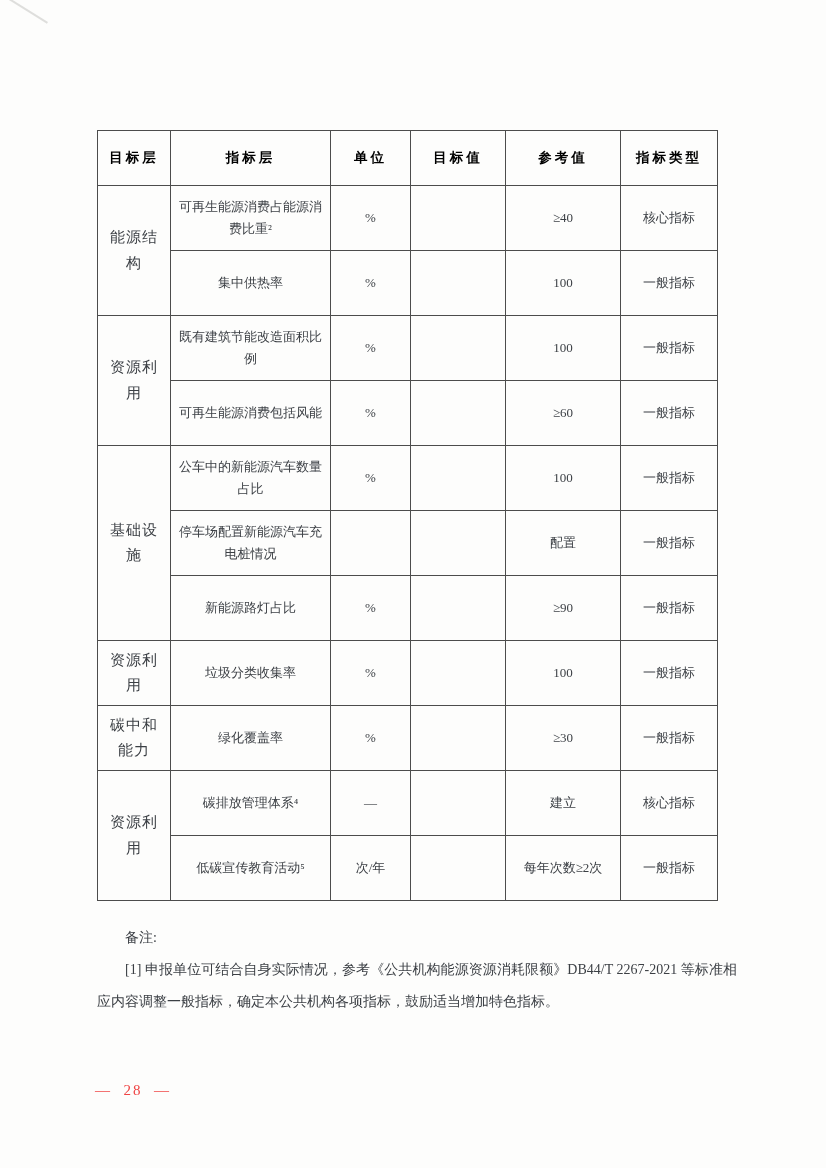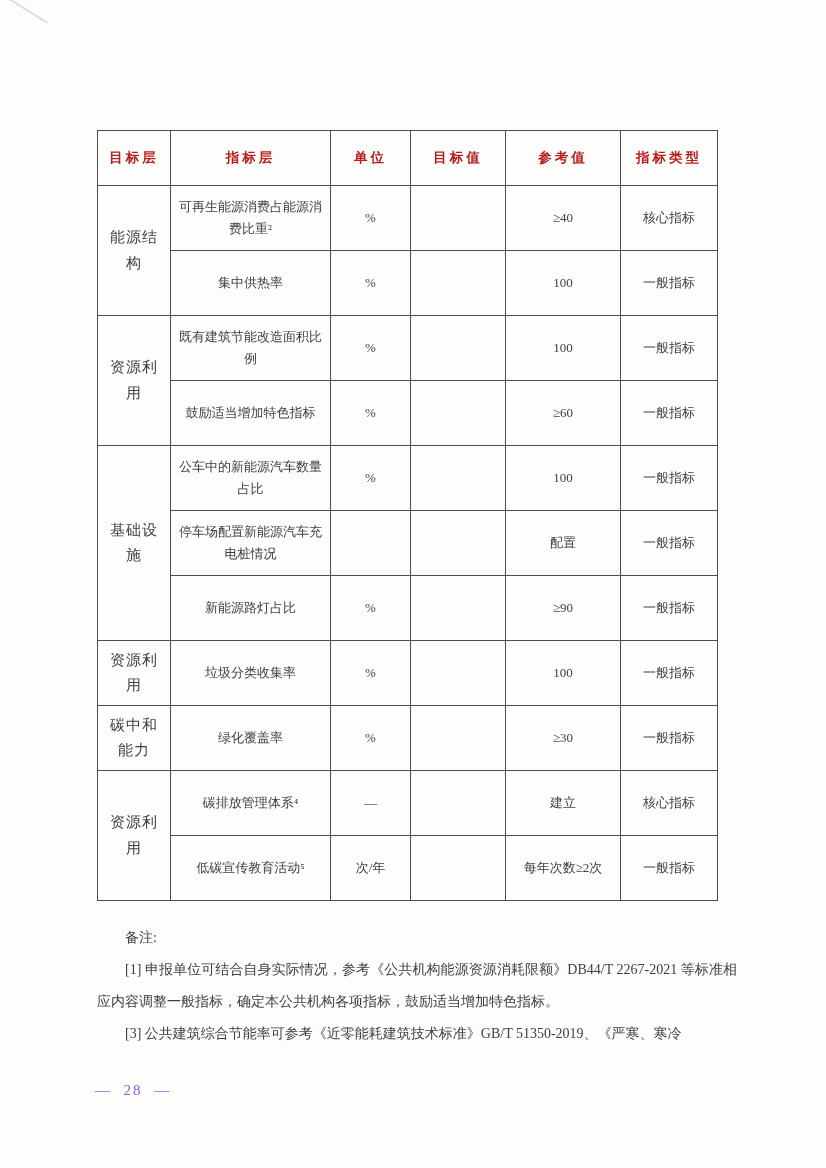--- a/index.html
+++ b/index.html
@@ -48,21 +48,21 @@
     line-height: 1.7;
     word-break: break-all;
   }
   .indicator-table thead tr { height: 55px; }
   .indicator-table tbody tr { height: 65px; }
   .indicator-table th {
     font-family: "Liberation Sans", sans-serif;
     font-weight: 700;
     letter-spacing: 3px;
     font-size: 13.5px;
-    color: #b91c1c;
+    color: #000000;
   }
   .indicator-table td.target-cell {
     letter-spacing: 1px;
     font-size: 15px;
     padding: 4px 10px;
   }
   .notes {
     position: absolute;
     left: 97px;
     top: 922px;
@@ -75,21 +75,21 @@
     line-height: 32px;
     text-indent: 2em;
     text-align: justify;
   }
   .page-number {
     position: absolute;
     left: 95px;
     top: 1082px;
     font-size: 15px;
     letter-spacing: 2px;
-    color: #8b5cf6;
+    color: #ef4444;
     white-space: pre;
   }
 </style>
 </head>
 <body>
 
 <div class="page">
 
   <div class="scan-artifact"></div>
 
@@ -131,21 +131,21 @@
           </tr>
           <tr>
             <td rowspan="2" class="target-cell">资源利用</td>
             <td>既有建筑节能改造面积比例</td>
             <td>%</td>
             <td></td>
             <td>100</td>
             <td>一般指标</td>
           </tr>
           <tr>
-            <td>鼓励适当增加特色指标</td>
+            <td>可再生能源消费包括风能</td>
             <td>%</td>
             <td></td>
             <td>≥60</td>
             <td>一般指标</td>
           </tr>
           <tr>
             <td rowspan="3" class="target-cell">基础设施</td>
             <td>公车中的新能源汽车数量占比</td>
             <td>%</td>
             <td></td>
@@ -198,19 +198,18 @@
             <td>一般指标</td>
           </tr>
         </tbody>
     </table>
   </div>
 
   <div class="notes">
     <p>备注:</p>
     <div>
         <p>[1] 申报单位可结合自身实际情况，参考《公共机构能源资源消耗限额》DB44/T 2267-2021 等标准相应内容调整一般指标，确定本公共机构各项指标，鼓励适当增加特色指标。</p>
-        <p>[3] 公共建筑综合节能率可参考《近零能耗建筑技术标准》GB/T 51350-2019、《严寒、寒冷</p>
       </div>
   </div>
 
   <div class="page-number">—  28  —</div>
 
 </div>
 
 </body></html>

